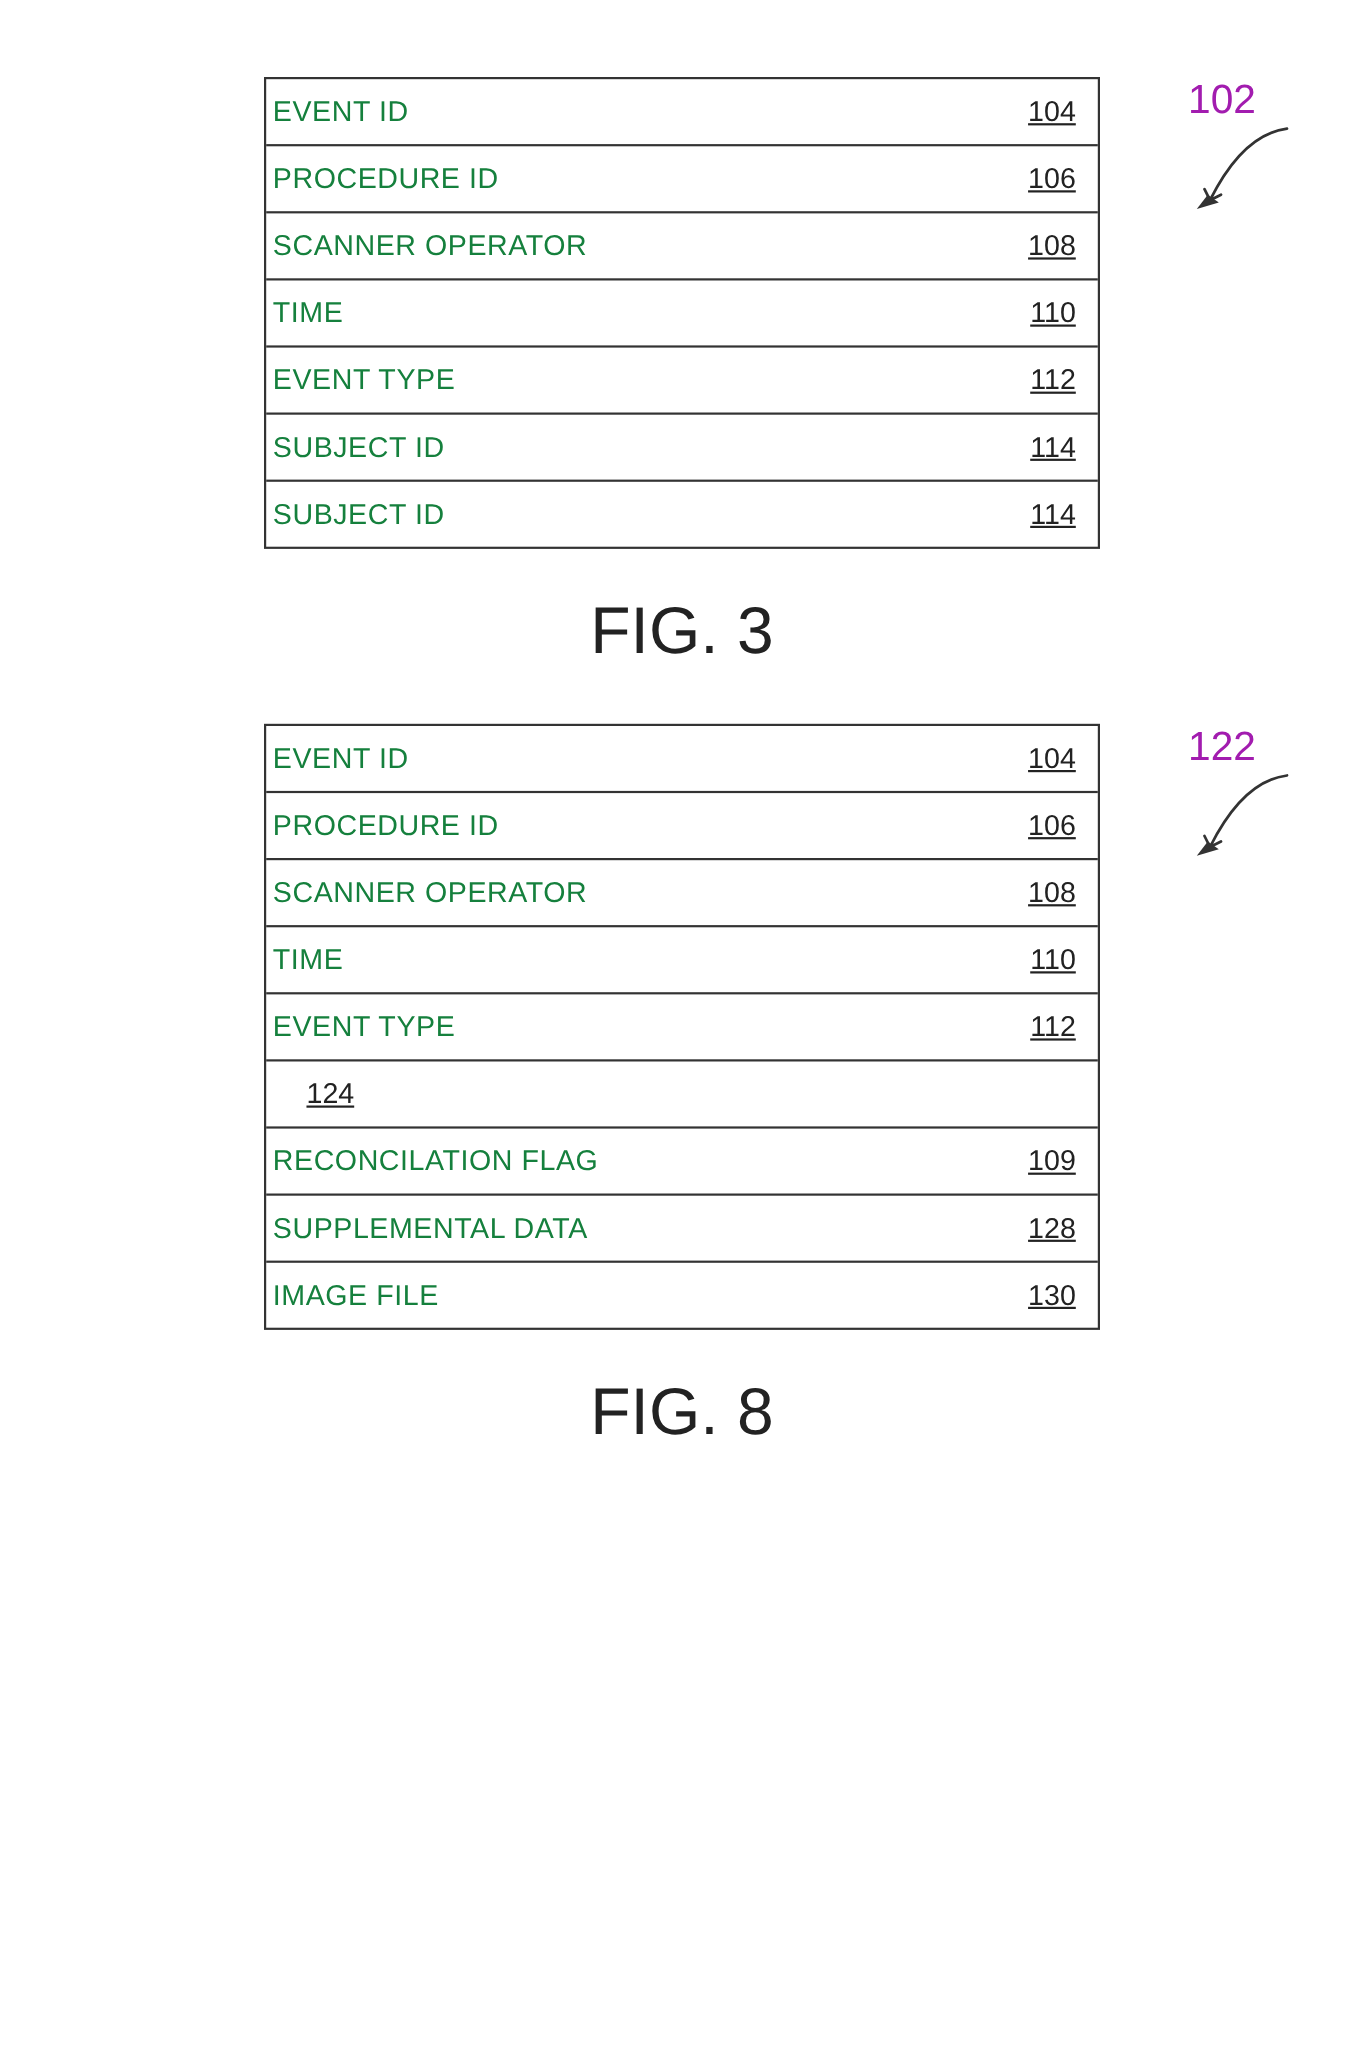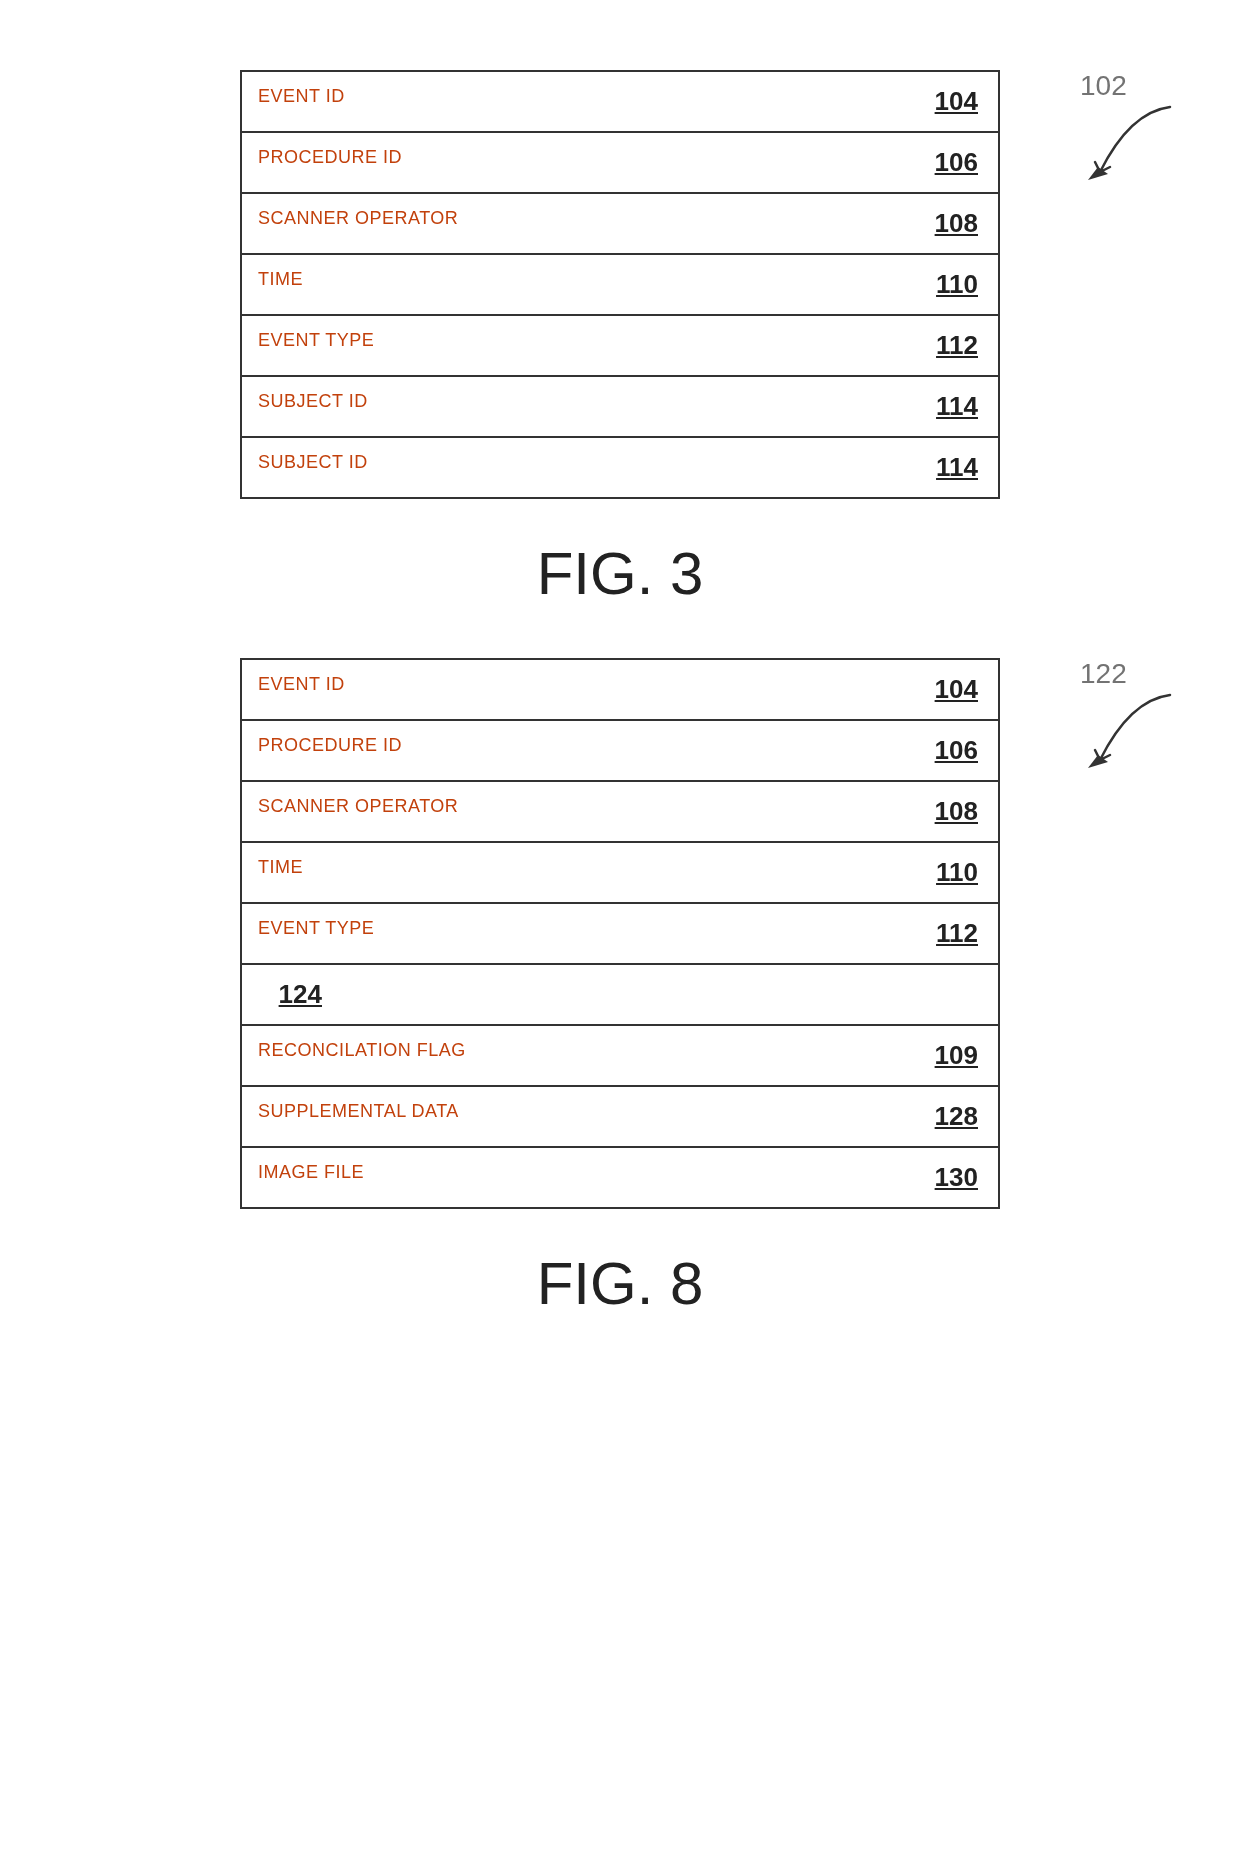--- a/index.html
+++ b/index.html
@@ -18,23 +18,23 @@
 
     .page-container {
       width: 1240px;
       min-height: 1870px;
       background: #fff;
       position: relative;
       padding: 40px 0;
     }
 
     .callout-label {
-      font-size: 28px;
-      font-weight: normal;
-      color: #737373;
+      font-size: 37px;
+      font-weight: normal;
+      color: #a21caf;
     }
 
     .arrow-svg {
       display: block;
     }
 
     
     .table-wrapper {
       width: 760px;
       border: 2px solid #333;
@@ -47,34 +47,34 @@
       border-bottom: 2px solid #333;
       width: 100%;
     }
 
     .table-row:last-child {
       border-bottom: none;
     }
 
     .cell-label {
       flex: 1;
-      padding: 14px 16px;
-      font-size: 18px;
-      font-weight: normal;
-      color: #c2410c;
+      padding: 14px 6px;
+      font-size: 26px;
+      font-weight: normal;
+      color: #15803d;
       letter-spacing: 0.5px;
       text-transform: uppercase;
       border-right: none;
     }
 
     .cell-ref {
       width: 100px;
       padding: 14px 20px;
       font-size: 26px;
-      font-weight: bold;
+      font-weight: normal;
       color: #222;
       text-align: right;
       text-decoration: underline;
     }
 
     
     .fig-label {
       font-size: 60px;
       font-weight: normal;
       color: #222;

